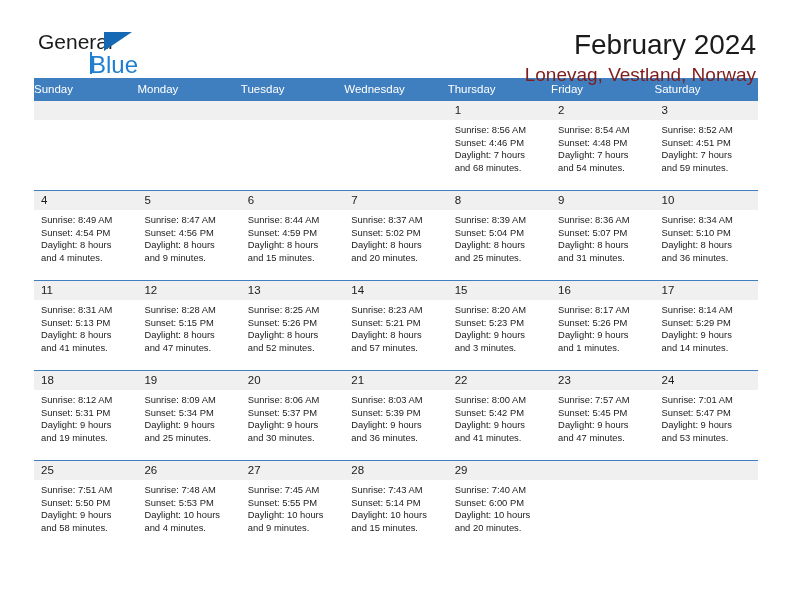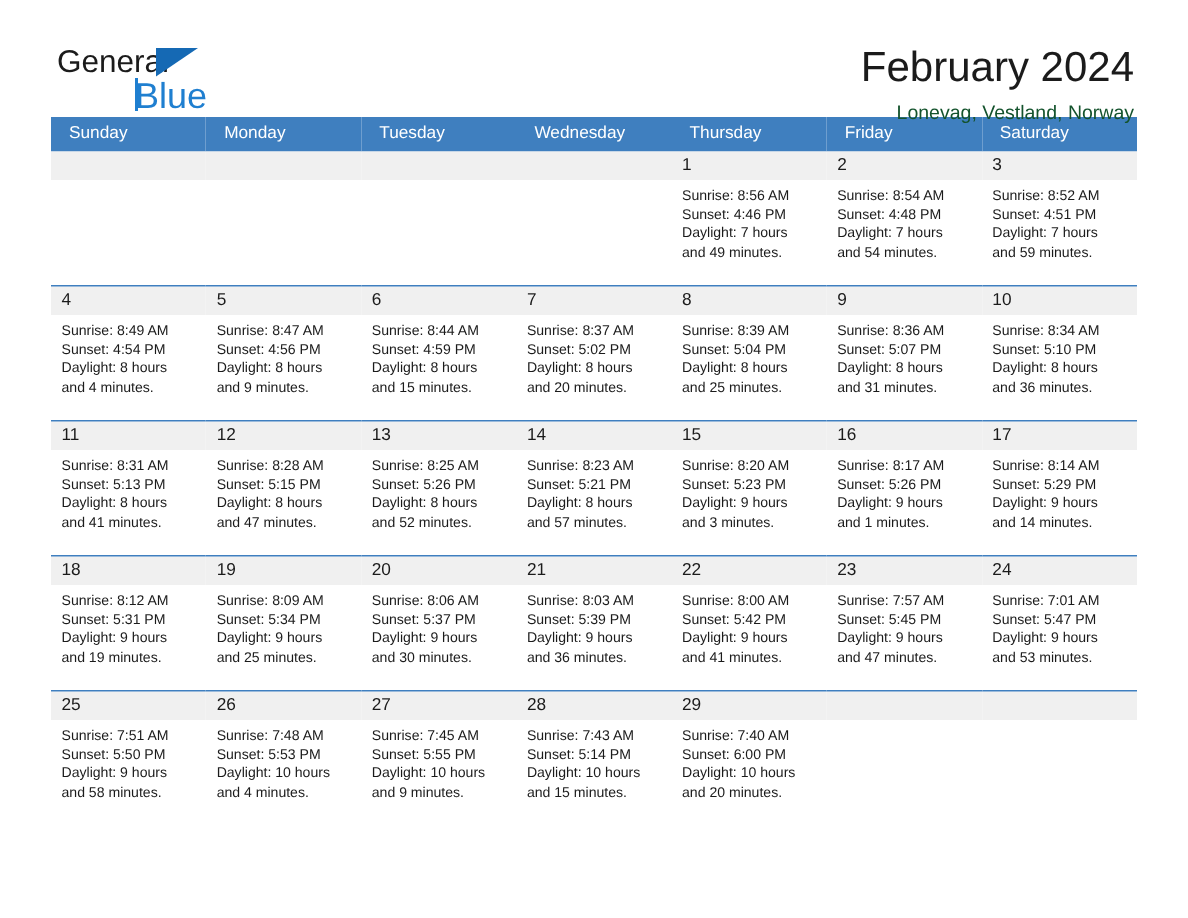--- a/index.html
+++ b/index.html
@@ -75,42 +75,42 @@
     text-align: right;
     padding-right: 2px;
   }
   .cal-title {
     font-size: 28px;
     color: #1b1b1b;
     line-height: 30px;
     white-space: nowrap;
   }
   .cal-sub {
-    font-size: 13px;
-    color: #14532d;
+    font-size: 19px;
+    color: #7f1d1d;
     line-height: 22px;
     margin-top: 4px;
     white-space: nowrap;
     margin-left: 36px;
   }
 
   
   .calendar {
     margin-top: 6px;
     width: 724px;
     border-collapse: collapse;
     table-layout: fixed;
   }
   .calendar th {
     background: #3f7fbf;
     color: #ffffff;
     font-size: 11.5px;
     font-weight: normal;
     text-align: left;
-    padding: 5px 0 6px 12px;
+    padding: 5px 0 6px 0;
     height: 20px;
     box-sizing: border-box;
   }
   .week-row td {
     vertical-align: top;
     padding: 0;
     border-top: 1px solid #3f7fbf;
     height: 89px;
     box-sizing: border-box;
   }
@@ -195,21 +195,21 @@
               <div class="daynum">&nbsp;</div>
             </div>
           </td>
           <td>
             <div class="cell-inner">
               <div class="daynum">1</div>
               <div class="info">
                 <div>Sunrise: 8:56 AM</div>
                 <div>Sunset: 4:46 PM</div>
                 <div>Daylight: 7 hours</div>
-                <div>and 49 minutes.</div>
+                <div>and 68 minutes.</div>
               </div>
             </div>
           </td>
           <td>
             <div class="cell-inner">
               <div class="daynum">2</div>
               <div class="info">
                 <div>Sunrise: 8:54 AM</div>
                 <div>Sunset: 4:48 PM</div>
                 <div>Daylight: 7 hours</div>

